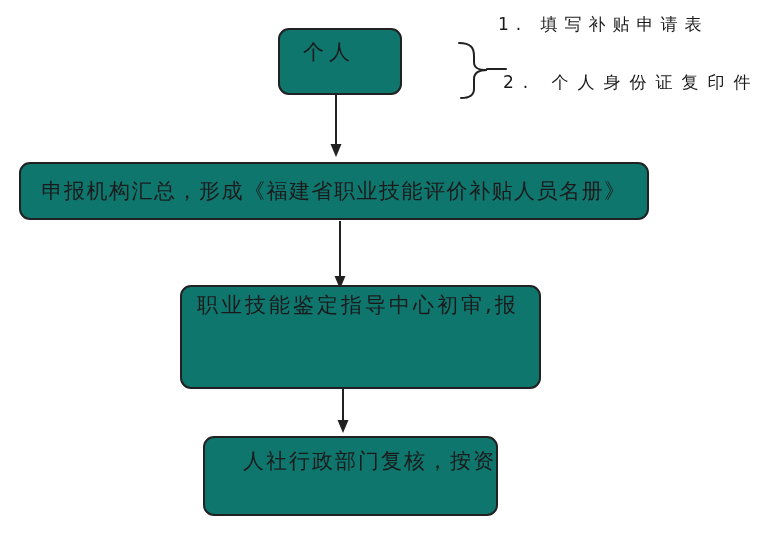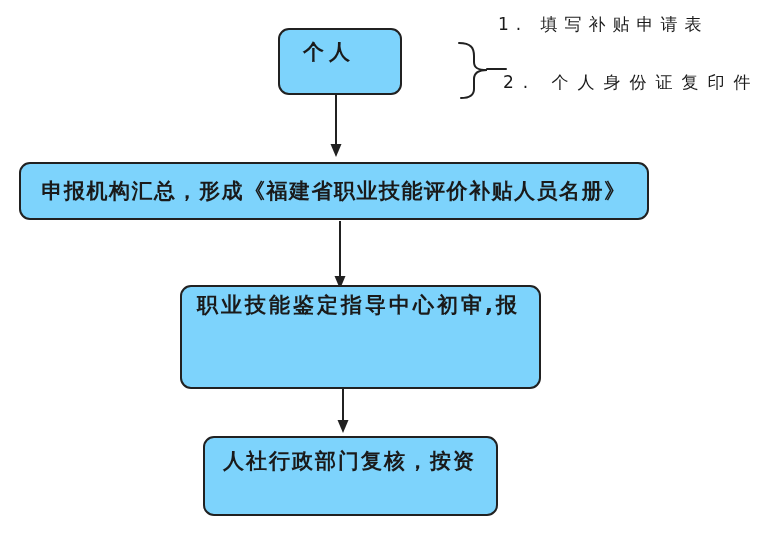--- a/index.html
+++ b/index.html
@@ -15,25 +15,24 @@
   .overlay {
     position: absolute;
     left: 0; top: 0;
     width: 771px; height: 546px;
   }
   .node {
     position: absolute;
     box-sizing: border-box;
     border: 2px solid #212121;
     border-radius: 11px;
-    background: #7dd3fc;
+    background: #0f766e;
     font-size: 21px;
     line-height: 28px;
     white-space: nowrap;
-    font-weight: bold;
   }
   .node .line { display: block; }
   #node-individual {
     left: 278px; top: 28px; width: 124px; height: 67px;
     display: flex; align-items: center; justify-content: center;
     letter-spacing: 5px;
   }
   #node-individual .line { transform: translate(-11px, -10px); }
   #node-roster {
     left: 19px; top: 162px; width: 630px; height: 58px;
@@ -42,20 +41,21 @@
   }
   #node-review {
     left: 180px; top: 285px; width: 361px; height: 104px;
     padding: 4px 0 0 15px;
     letter-spacing: 3px;
   }
   #node-disburse {
     left: 203px; top: 436px; width: 295px; height: 80px;
     padding: 9px 0 0 18px;
     letter-spacing: 2px;
+    text-align: right;
   }
   .note {
     position: absolute;
     font-size: 17px;
     white-space: nowrap;
   }
   #note-1 { left: 498px; top: 13px; letter-spacing: 7px; }
   #note-2 { left: 503px; top: 71px; letter-spacing: 9px; }
 </style>
 </head>

